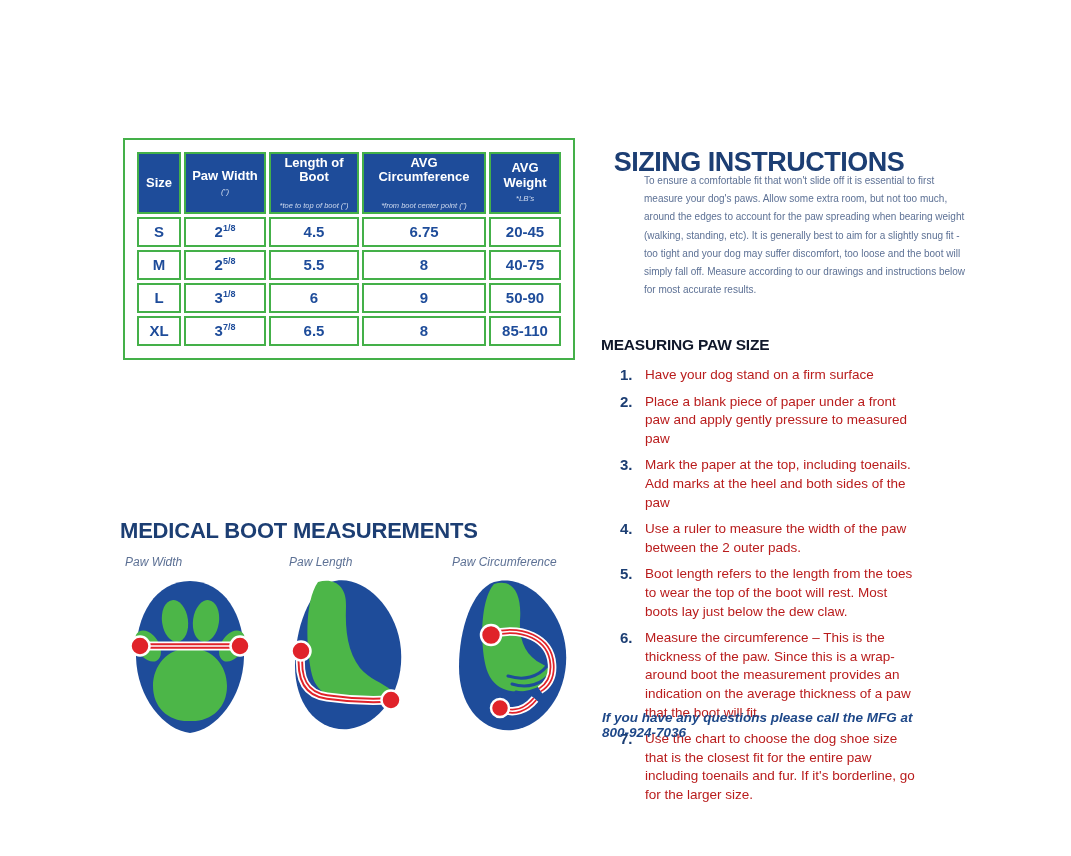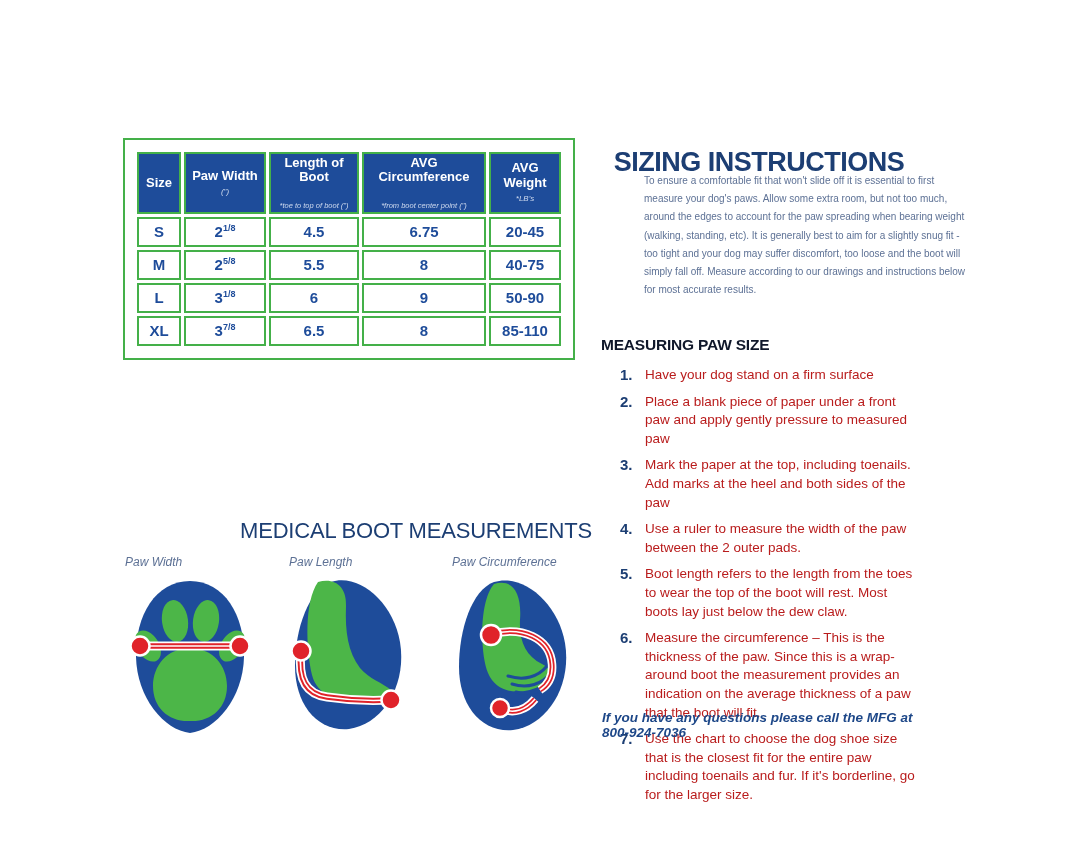--- a/index.html
+++ b/index.html
@@ -67,21 +67,21 @@
     flex:1; color:#b91c1c; font-size:13.5px; line-height:18.6px;
   }
   .contact-note {
     position:absolute; left:602px; top:710px; width:330px;
     color:#1d4788; font-size:13.5px; font-weight:bold; font-style:italic;
   }
 
   
   .boot-title {
     position:absolute; left:120px; top:518px; width:472px;
-    text-align:right; color:#1c3e73; font-size:22px; font-weight:normal;
+    text-align:left; color:#1c3e73; font-size:22px; font-weight:bold;
     letter-spacing:-0.2px;
   }
   .paw-label {
     position:absolute; top:555px; color:#5d7195; font-size:12px;
     font-style:italic;
   }
   #paw-label-width  { left:125px; }
   #paw-label-length { left:289px; }
   #paw-label-circ   { left:452px; }
   .paw-fig { position:absolute; top:576px; }

